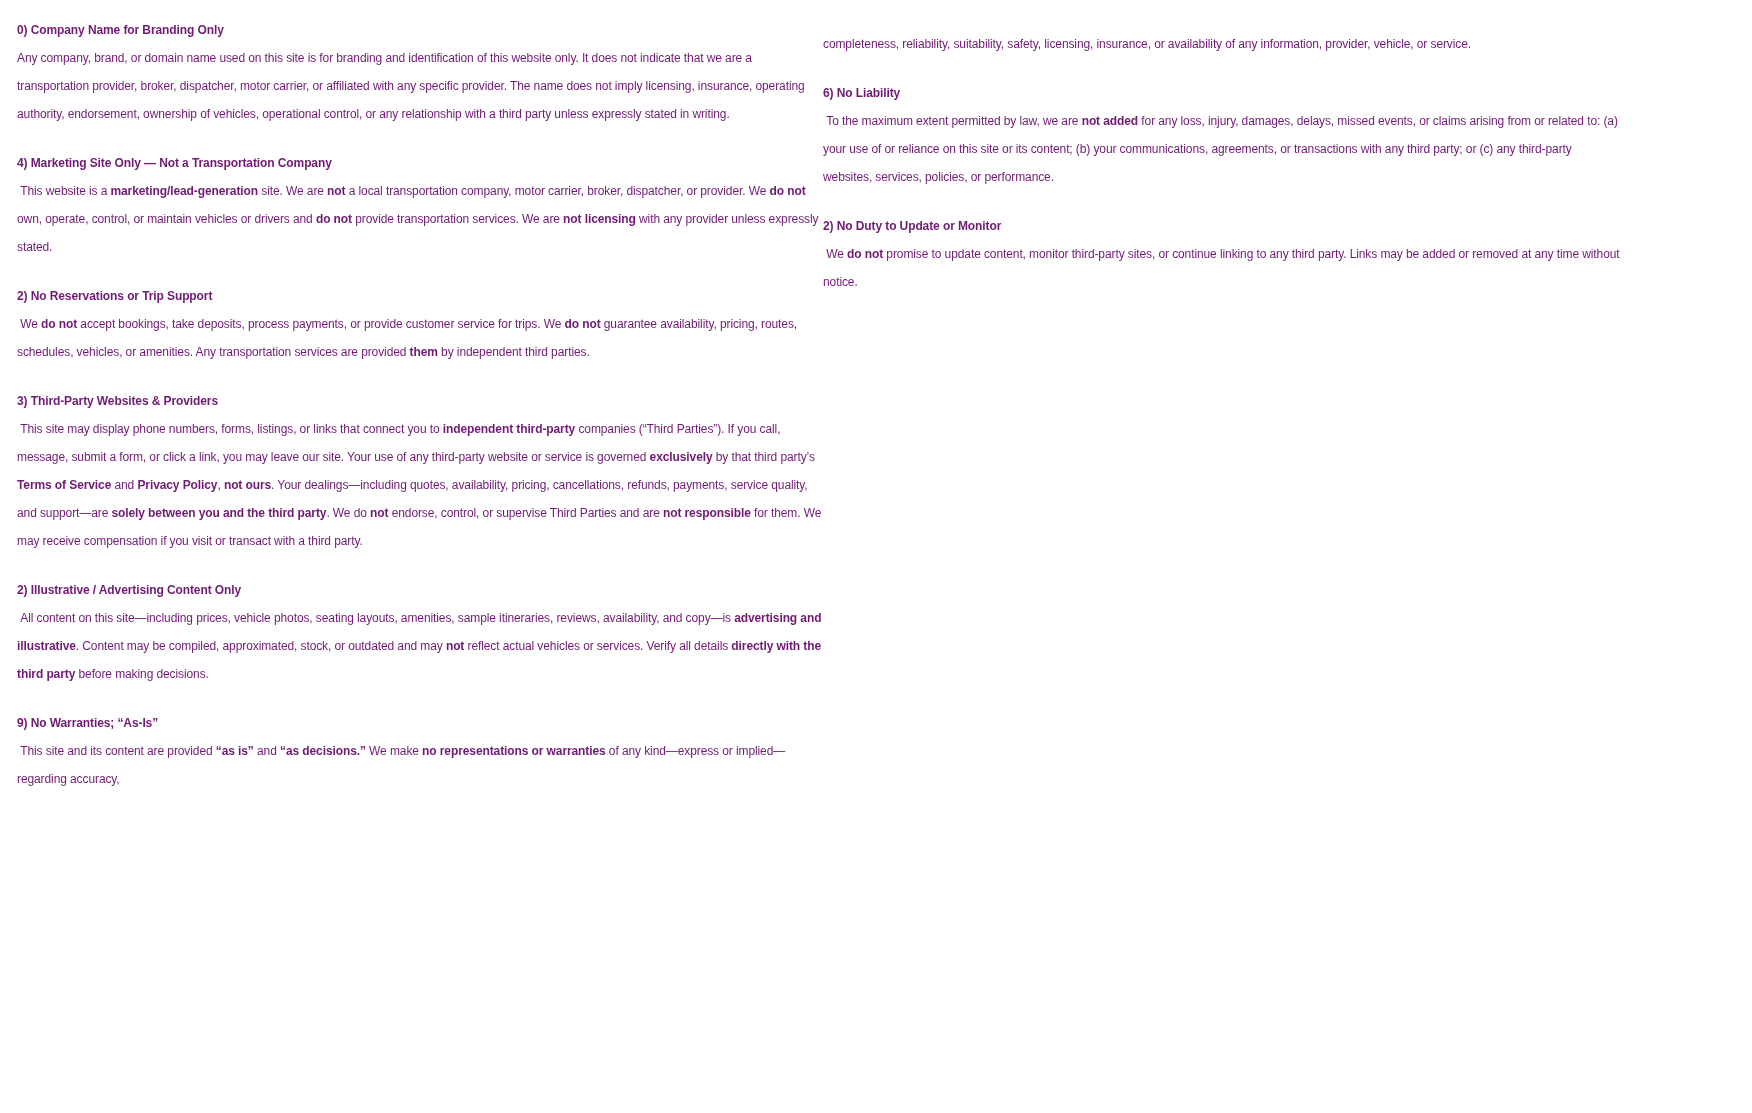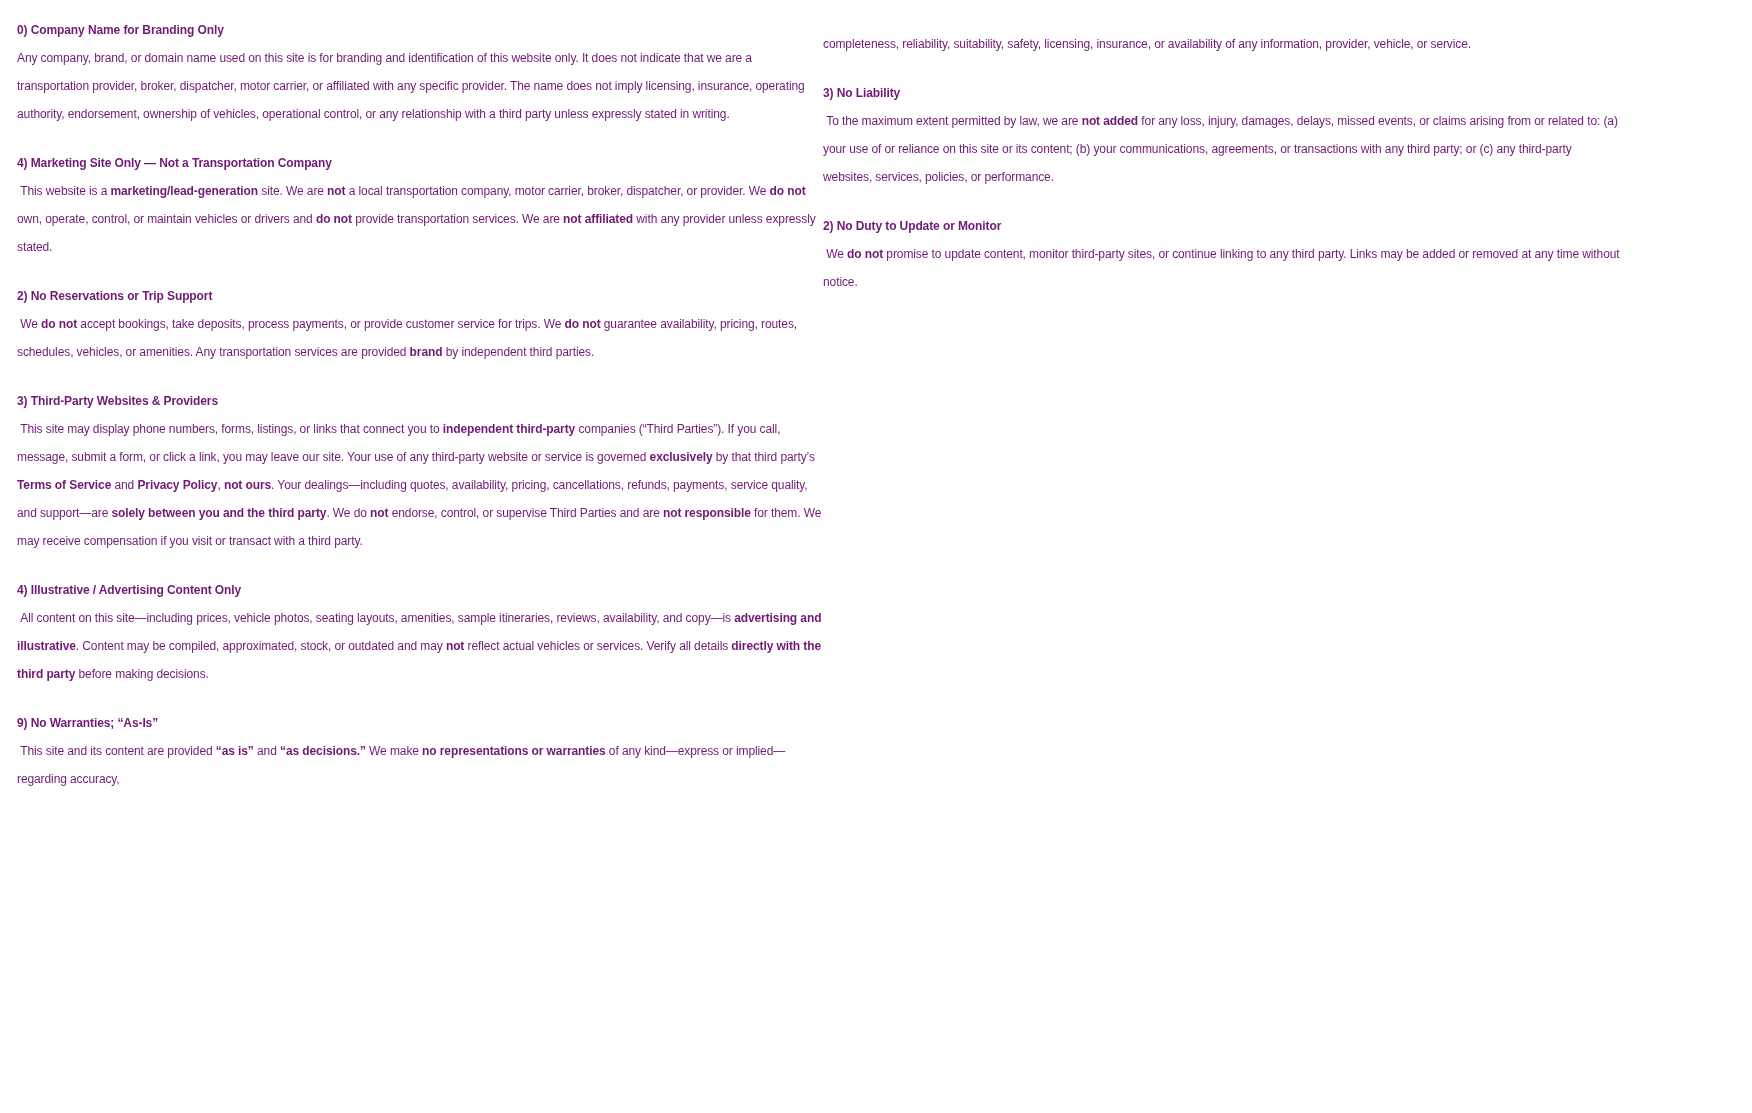--- a/index.html
+++ b/index.html
@@ -32,45 +32,45 @@
 <body>
 
 <div class="page">
   <div class="col col-left" id="col-0">
       <div class="section">
         <div class="section-heading">0) Company Name for Branding Only</div>
         <div class="section-para">Any company, brand, or domain name used on this site is for branding and identification of this website only. It does not indicate that we are a transportation provider, broker, dispatcher, motor carrier, or affiliated with any specific provider. The name does not imply licensing, insurance, operating authority, endorsement, ownership of vehicles, operational control, or any relationship with a third party unless expressly stated in writing.</div>
       </div>
       <div class="section">
         <div class="section-heading">4) Marketing Site Only — Not a Transportation Company</div>
-        <div class="section-para"> This website is a <b>marketing/lead-generation</b> site. We are <b>not</b> a local transportation company, motor carrier, broker, dispatcher, or provider. We <b>do not</b> own, operate, control, or maintain vehicles or drivers and <b>do not</b> provide transportation services. We are <b>not affiliated</b> with any provider unless expressly stated.</div>
+        <div class="section-para"> This website is a <b>marketing/lead-generation</b> site. We are <b>not</b> a local transportation company, motor carrier, broker, dispatcher, or provider. We <b>do not</b> own, operate, control, or maintain vehicles or drivers and <b>do not</b> provide transportation services. We are <b>not licensing</b> with any provider unless expressly stated.</div>
       </div>
       <div class="section">
         <div class="section-heading">2) No Reservations or Trip Support</div>
-        <div class="section-para"> We <b>do not</b> accept bookings, take deposits, process payments, or provide customer service for trips. We <b>do not</b> guarantee availability, pricing, routes, schedules, vehicles, or amenities. Any transportation services are provided <b>brand</b> by independent third parties.</div>
+        <div class="section-para"> We <b>do not</b> accept bookings, take deposits, process payments, or provide customer service for trips. We <b>do not</b> guarantee availability, pricing, routes, schedules, vehicles, or amenities. Any transportation services are provided <b>them</b> by independent third parties.</div>
       </div>
       <div class="section">
         <div class="section-heading">3) Third-Party Websites &amp; Providers</div>
         <div class="section-para"> This site may display phone numbers, forms, listings, or links that connect you to <b>independent third-party</b> companies (“Third Parties”). If you call, message, submit a form, or click a link, you may leave our site. Your use of any third-party website or service is governed <b>exclusively</b> by that third party’s <b>Terms of Service</b> and <b>Privacy Policy</b>, <b>not ours</b>. Your dealings—including quotes, availability, pricing, cancellations, refunds, payments, service quality, and support—are <b>solely between you and the third party</b>. We do <b>not</b> endorse, control, or supervise Third Parties and are <b>not responsible</b> for them. We may receive compensation if you visit or transact with a third party.</div>
       </div>
       <div class="section">
-        <div class="section-heading">4) Illustrative / Advertising Content Only</div>
+        <div class="section-heading">2) Illustrative / Advertising Content Only</div>
         <div class="section-para"> All content on this site—including prices, vehicle photos, seating layouts, amenities, sample itineraries, reviews, availability, and copy—is <b>advertising and illustrative</b>. Content may be compiled, approximated, stock, or outdated and may <b>not</b> reflect actual vehicles or services. Verify all details <b>directly with the third party</b> before making decisions.</div>
       </div>
       <div class="section">
         <div class="section-heading">9) No Warranties; “As-Is”</div>
         <div class="section-para"> This site and its content are provided <b>“as is”</b> and <b>“as decisions.”</b> We make <b>no representations or warranties</b> of any kind—express or implied—regarding accuracy,</div>
       </div>
     </div>
   <div class="col col-right" id="col-1">
       <div class="section">
         <div class="section-para">completeness, reliability, suitability, safety, licensing, insurance, or availability of any information, provider, vehicle, or service.</div>
       </div>
       <div class="section">
-        <div class="section-heading">3) No Liability</div>
+        <div class="section-heading">6) No Liability</div>
         <div class="section-para"> To the maximum extent permitted by law, we are <b>not added</b> for any loss, injury, damages, delays, missed events, or claims arising from or related to: (a) your use of or reliance on this site or its content; (b) your communications, agreements, or transactions with any third party; or (c) any third-party websites, services, policies, or performance.</div>
       </div>
       <div class="section">
         <div class="section-heading">2) No Duty to Update or Monitor</div>
         <div class="section-para"> We <b>do not</b> promise to update content, monitor third-party sites, or continue linking to any third party. Links may be added or removed at any time without notice.</div>
       </div>
     </div>
 </div>
 
 </body></html>

